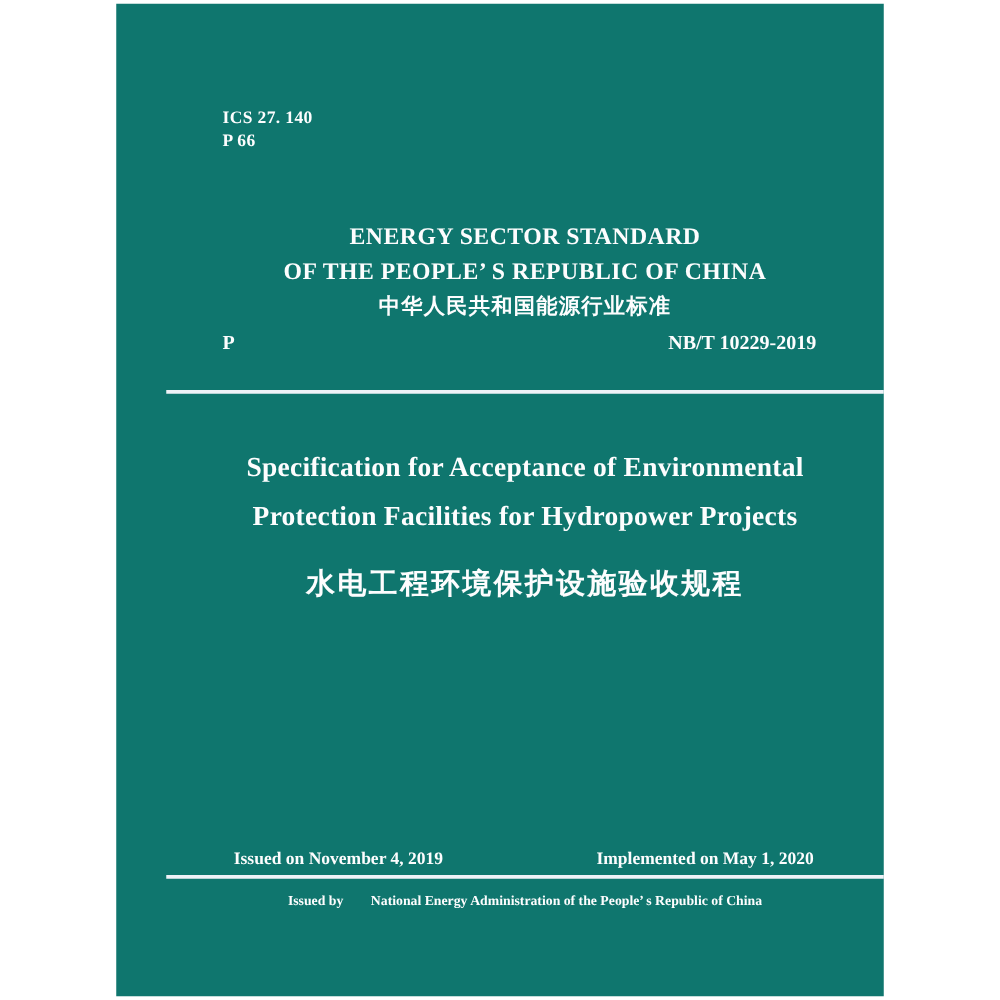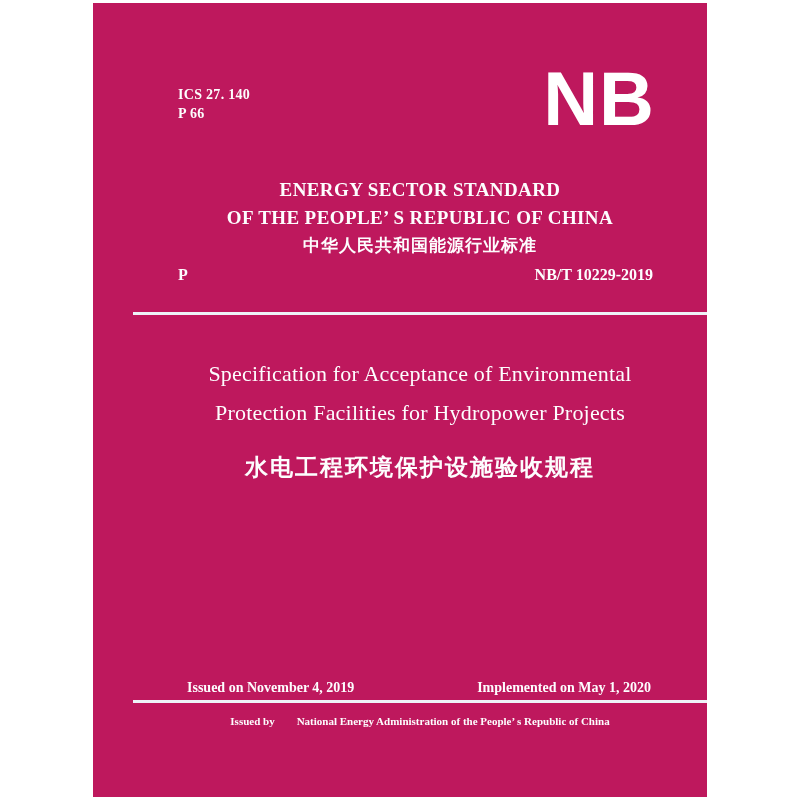--- a/index.html
+++ b/index.html
@@ -15,21 +15,21 @@
     width: 800px;
     height: 800px;
     background: #ffffff;
   }
   .cover {
     position: absolute;
     left: 93px;
     top: 3px;
     width: 614px;
     height: 794px;
-    background: #be185d;
+    background: #0f766e;
     color: #fdfdfe;
   }
   
   .ics-block {
     position: absolute;
     left: 85px;
     top: 82px;
     font-family: "Liberation Serif", serif;
     font-weight: bold;
     font-size: 14px;
@@ -97,21 +97,21 @@
   
   .title-block {
     position: absolute;
     left: 40px;
     top: 351px;
     width: 574px;
     text-align: center;
   }
   .title-block .t-en {
     font-family: "Liberation Serif", serif;
-    font-weight: normal;
+    font-weight: bold;
     font-size: 22px;
     line-height: 39px;
     letter-spacing: 0.2px;
   }
   .title-block .t-zh {
     font-family: "DejaVu Sans", sans-serif;
     font-weight: bold;
     font-size: 23px;
     line-height: 34px;
     letter-spacing: 2px;
@@ -154,21 +154,20 @@
 <body>
 
 <div class="page">
   <div class="cover">
 
     <div class="ics-block">
       <div>ICS 27. 140</div>
       <div>P 66</div>
     </div>
 
-    <div class="nb-logo">NB</div>
 
     <div class="std-header">
       <div class="en">ENERGY SECTOR STANDARD</div>
       <div class="en">OF THE PEOPLE’ S REPUBLIC OF CHINA</div>
       <div class="zh">中华人民共和国能源行业标准</div>
     </div>
 
     <div class="code-row">
       <span>P</span>
       <span>NB/T 10229-2019</span>

